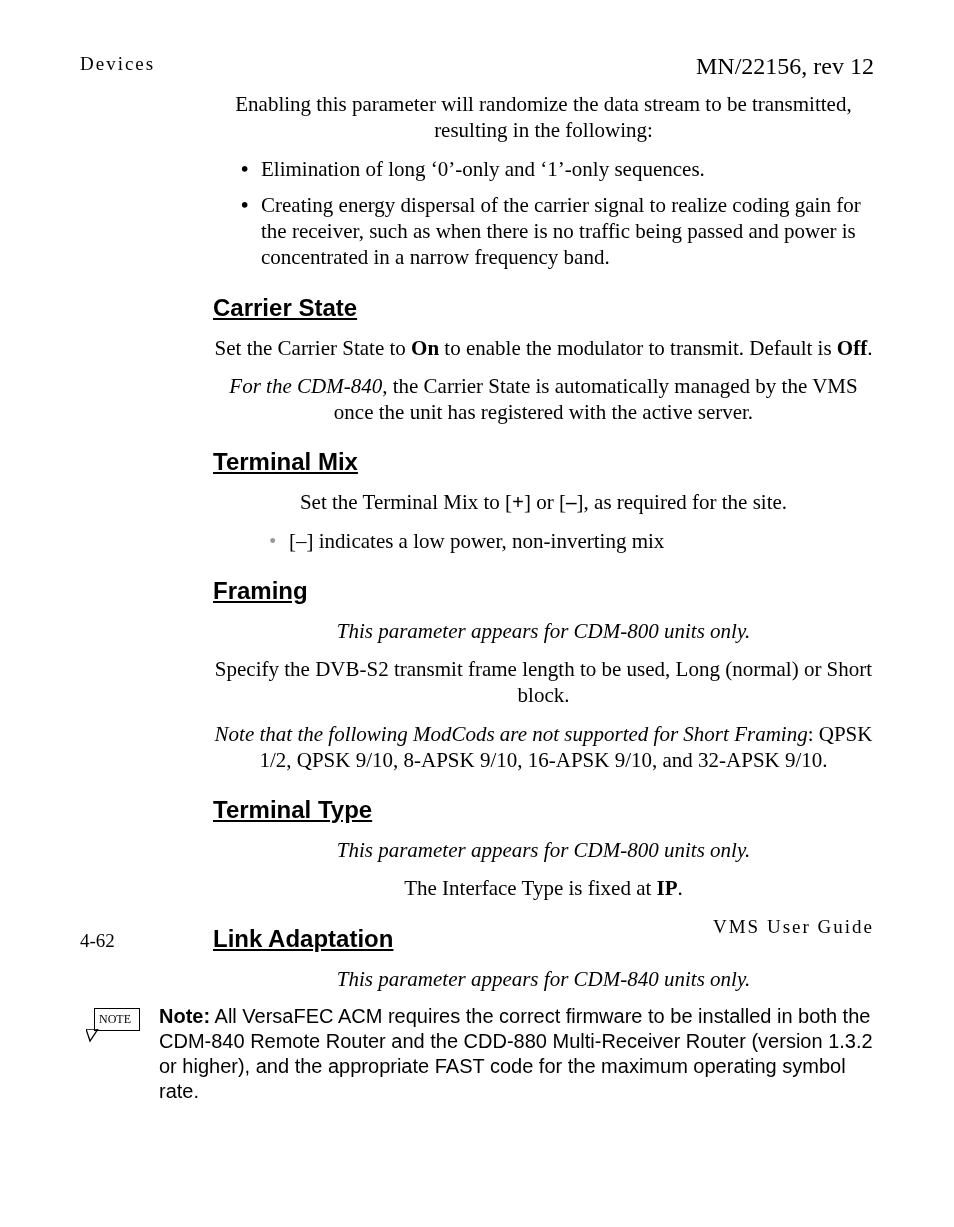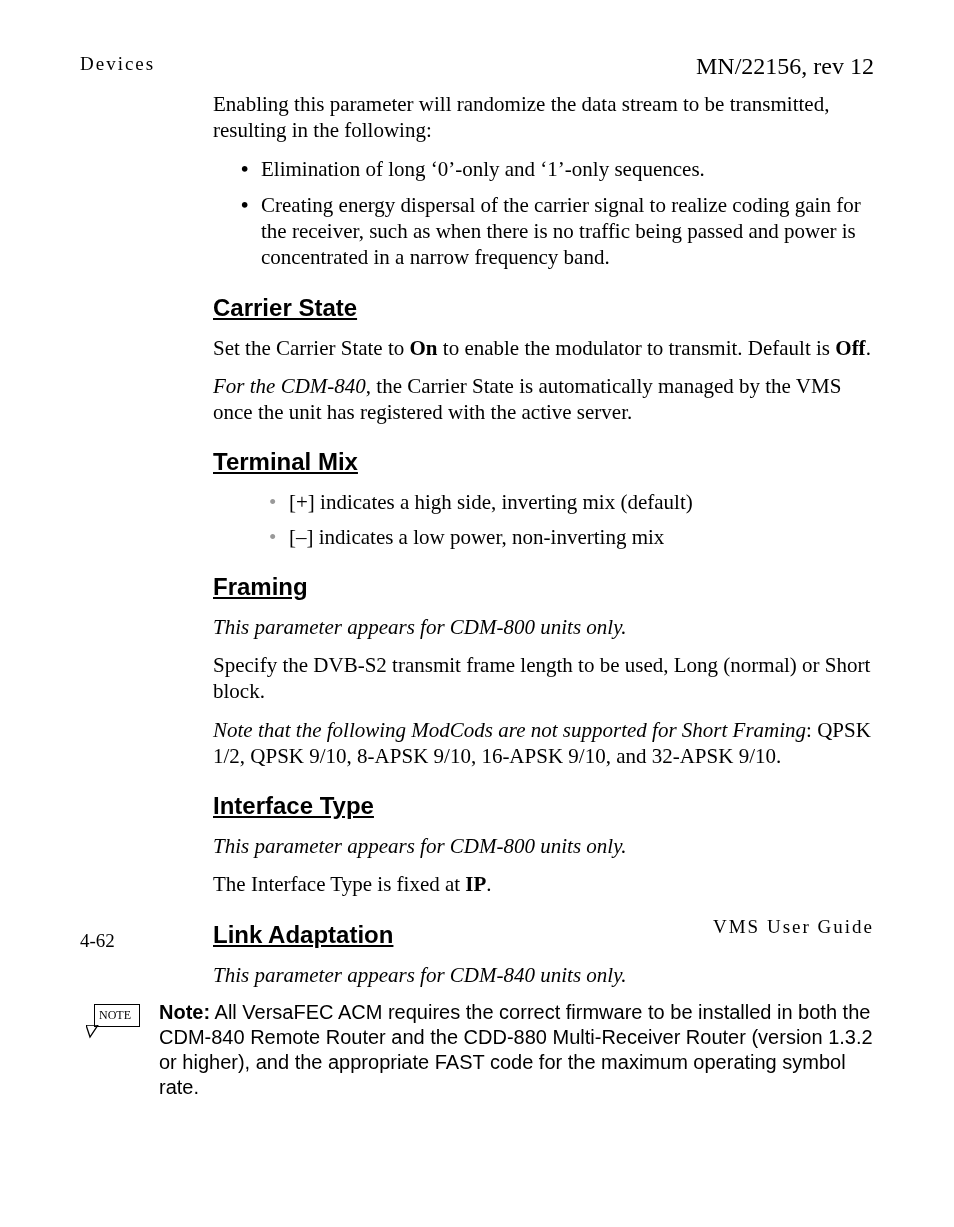--- a/index.html
+++ b/index.html
@@ -35,21 +35,21 @@
   }
   .content {
     margin-top: 38px;
     margin-left: 133px; 
     margin-right: 0;
     font-size: 21px;
     line-height: 1.25;
   }
   .p {
     margin: 0 0 12px 0;
-    text-align: left;
+    text-align: center;
   }
   ul.bullets {
     list-style: none;
     margin: 5px 0 14px 0;
     padding: 0 0 0 28px;
   }
   ul.bullets > li {
     position: relative;
     margin: 0 0 10px 0;
     padding-left: 20px;
@@ -155,33 +155,35 @@
 
     <h2 class="section">Carrier State</h2>
     <p class="p">
       <span>Set the Carrier State to </span><strong class="b">On</strong><span> to enable the modulator to transmit. Default is </span><strong class="b">Off</strong><span>.</span>
     </p>
     <p class="p">
       <em class="ital">For the CDM-840</em><span>, the Carrier State is automatically managed by the VMS once the unit has registered with the active server.</span>
     </p>
 
     <h2 class="section">Terminal Mix</h2>
+    <p class="p">
+      <span>Set the Terminal Mix to [</span><strong class="b">+</strong><span>] or [</span><strong class="b">–</strong><span>], as required for the site.</span>
+    </p>
     <ul class="subbullets">
-      <li>[+] indicates a high side, inverting mix (default)</li>
       <li>[–] indicates a low power, non-inverting mix</li>
     </ul>
 
     <h2 class="section">Framing</h2>
     <p class="p"><em class="ital">This parameter appears for CDM-800 units only.</em></p>
     <p class="p">Specify the DVB-S2 transmit frame length to be used, Long (normal) or Short block.</p>
     <p class="p">
       <em class="ital">Note that the following ModCods are not supported for Short Framing</em><span>: QPSK 1/2, QPSK 9/10, 8-APSK 9/10, 16-APSK 9/10, and 32-APSK 9/10.</span>
     </p>
 
-    <h2 class="section">Interface Type</h2>
+    <h2 class="section">Terminal Type</h2>
     <p class="p"><em class="ital">This parameter appears for CDM-800 units only.</em></p>
     <p class="p">
       <span>The Interface Type is fixed at </span><strong class="b">IP</strong><span>.</span>
     </p>
 
     <h2 class="section">Link Adaptation</h2>
     <p class="p"><em class="ital">This parameter appears for CDM-840 units only.</em></p>
 
     <div class="note-row">
       <div class="note-icon">

